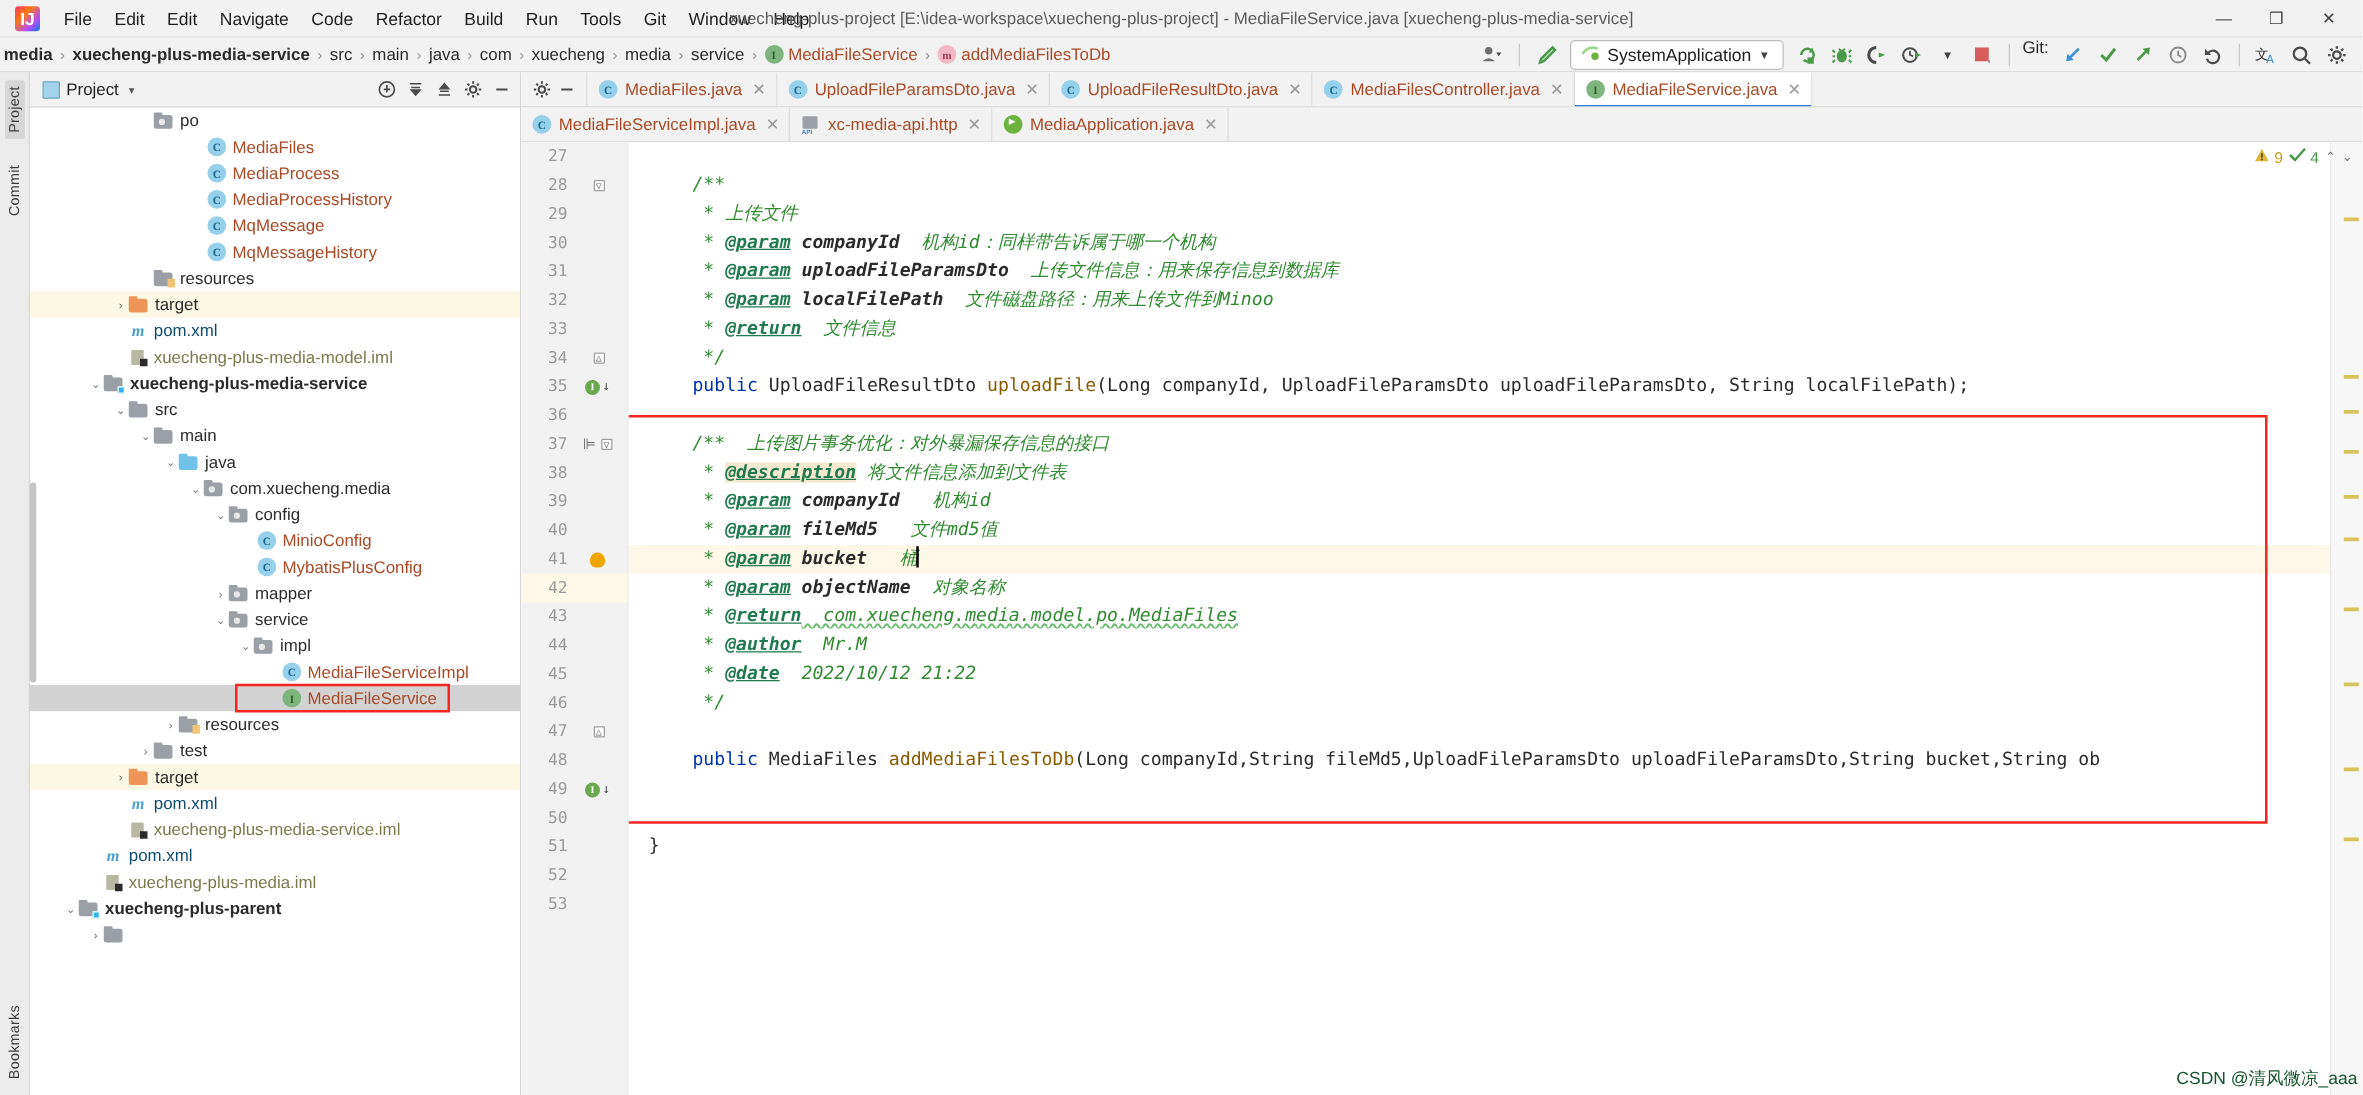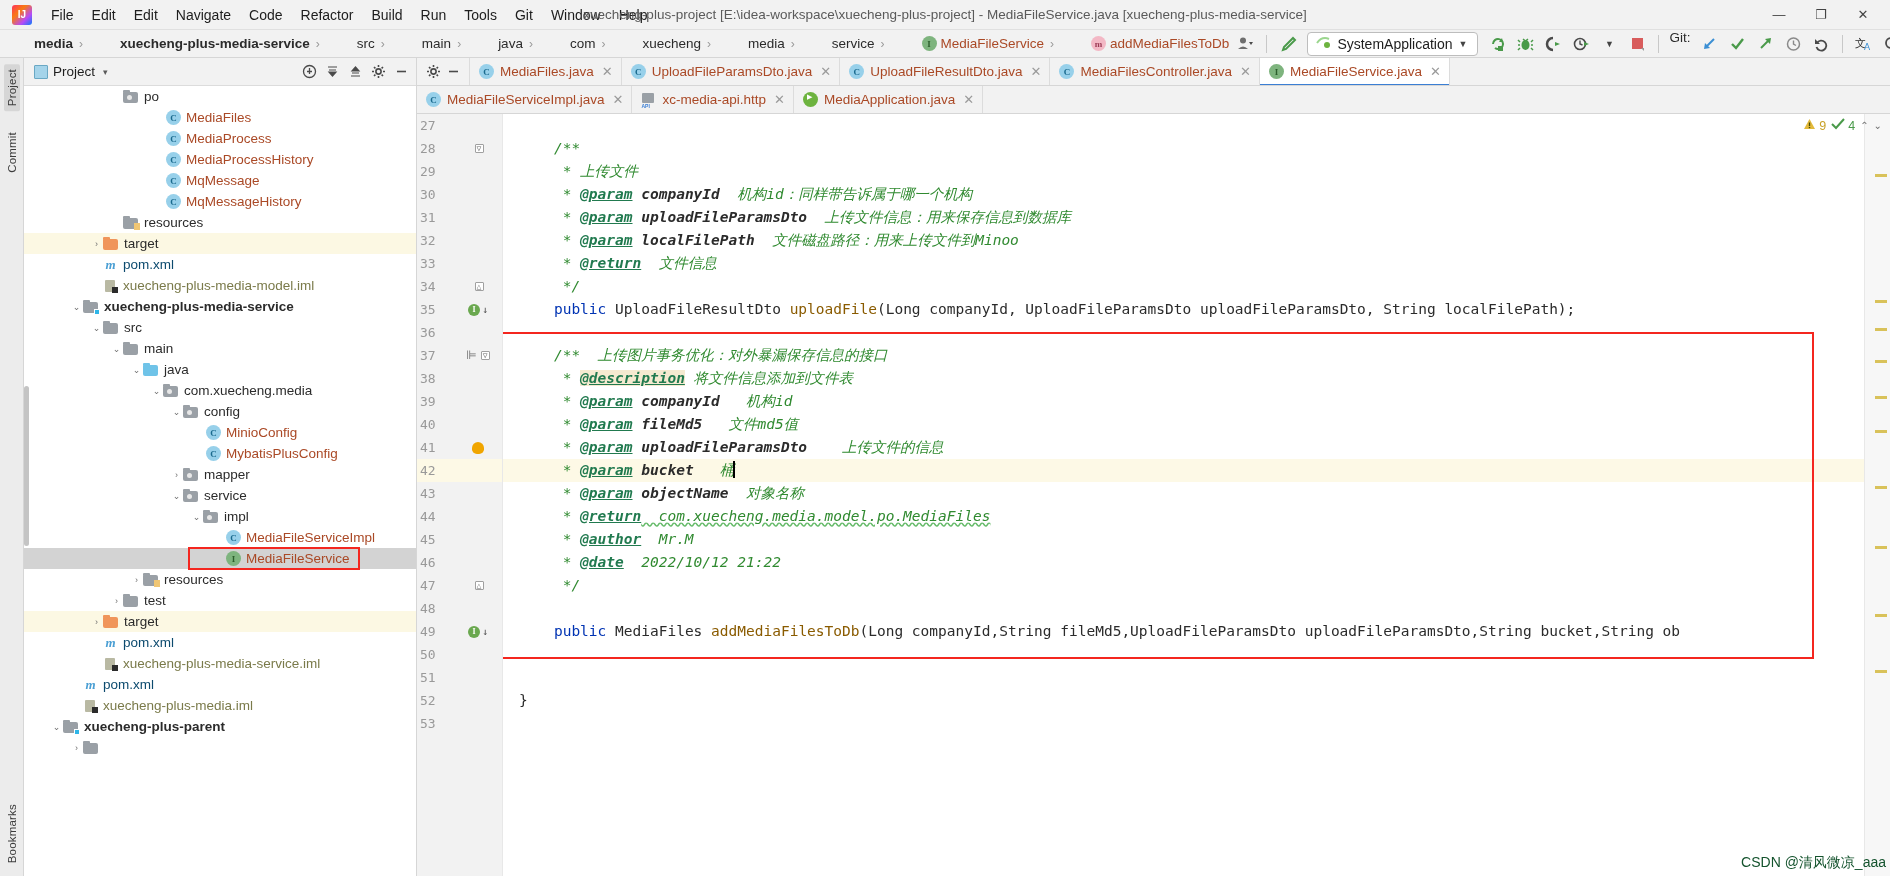--- a/index.html
+++ b/index.html
@@ -20,21 +20,21 @@
     display: flex; align-items: center;
     background: #f2f2f2;
     border-bottom: 1px solid #e0e0e0;
     position: relative;
   }
   .ij-logo {
     width: 20px; height: 20px; margin-left: 12px; margin-right: 10px;
     border-radius: 3px;
     background: linear-gradient(135deg,#fe315d 0%, #f97a12 35%, #b74af7 70%, #087cfa 100%);
     display: flex; align-items: center; justify-content: center;
-    font-size: 10px; font-weight: bold; color: #fff;
+    font-size: 14px; font-weight: bold; color: #fff;
     font-family: "Liberation Sans", sans-serif;
   }
   .menubar { display: flex; align-items: center; gap: 0; }
   .menu-item {
     padding: 4px 9px; font-size: 14px; color: #1d1d1d;
     font-family: "Liberation Sans", sans-serif; cursor: default;
   }
   .window-title {
     position: absolute; left: 0; right: 0; text-align: center;
     font-size: 13.5px; color: #5a5a5a; pointer-events: none;
@@ -53,21 +53,20 @@
     background: #f2f2f2;
     border-bottom: 1px solid #d6d6d6;
     padding-left: 0px;
     white-space: nowrap;
     overflow: hidden;
   }
   .crumb {
     display: flex; align-items: center; gap: 4px;
     font-size: 13.5px; color: #2b2b2b; padding: 2px 3px;
     font-family: "Liberation Sans", sans-serif;
-    margin-left: 31px;
   }
   .crumb.bold { font-weight: bold; }
   .crumb.cls { color: #aa4926; }
   .crumb-sep { color: #9a9a9a; font-size: 12px; padding: 0 3px; }
   .ico-round {
     width: 15px; height: 15px; border-radius: 50%;
     display: inline-flex; align-items: center; justify-content: center;
     font-size: 9px; font-weight: bold; color: #fff; font-style: normal;
     font-family: "Liberation Serif", serif;
   }
@@ -213,21 +212,21 @@
   .code-wrap { flex: 1 1 auto; display: flex; min-height: 0; position: relative; background: #fff; }
   .gutter {
     width: 86px; flex: 0 0 86px; background: #f2f2f2;
     border-right: 1px solid #e8e8e8; position: relative;
     font-family: "DejaVu Sans Mono", monospace; font-size: 13px; color: #999;
   }
   .gline {
     height: 23px; line-height: 23px; display: flex; align-items: center;
     justify-content: flex-end; padding-right: 0px; position: relative;
   }
-  .gnum { width: 34px; }
+  .gnum { width: 34px; text-align: right; }
   .gmark { width: 48px; display:flex; align-items:center; justify-content:center; gap:2px; }
   .gline.cur { background: #fdf9e6; }
   .fold {
     width: 9px; height: 9px; border: 1px solid #a0a0a0; color:#6e6e6e; font-size: 8px;
     display:inline-flex; align-items:center; justify-content:center; background:#fff; border-radius:1px;
   }
   .run-marker {
     width: 12px; height: 12px; border-radius: 50%; background: #6aa84f;
     display:inline-flex; align-items:center; justify-content:center;
     color:#fff; font-size:8px; font-family:"Liberation Serif",serif; font-weight:bold;
@@ -906,21 +905,20 @@
             <div class="cline"><span class="cm">     * </span><span class="ctag">@param</span><span class="cm"> </span><span class="cparam">uploadFileParamsDto</span><span class="cm">  上传文件信息：用来保存信息到数据库</span></div>
             <div class="cline"><span class="cm">     * </span><span class="ctag">@param</span><span class="cm"> </span><span class="cparam">localFilePath</span><span class="cm">  文件磁盘路径：用来上传文件到Minoo</span></div>
             <div class="cline"><span class="cm">     * </span><span class="ctag">@return</span><span class="cm">  文件信息</span></div>
             <div class="cline"><span class="cm">     */</span></div>
             <div class="cline"><span class="cplain">    </span><span class="ckw">public</span><span class="ctype"> UploadFileResultDto </span><span class="cmeth">uploadFile</span><span class="ctype">(Long companyId, UploadFileParamsDto uploadFileParamsDto, String localFilePath);</span></div>
             <div class="cline"></div>
             <div class="cline"><span class="cplain">    </span><span class="cm">/**  上传图片事务优化：对外暴漏保存信息的接口</span></div>
             <div class="cline"><span class="cm">     * </span><span class="ctag-hl">@description</span><span class="cm"> 将文件信息添加到文件表</span></div>
             <div class="cline"><span class="cm">     * </span><span class="ctag">@param</span><span class="cm"> </span><span class="cparam">companyId</span><span class="cm">   机构id</span></div>
             <div class="cline"><span class="cm">     * </span><span class="ctag">@param</span><span class="cm"> </span><span class="cparam">fileMd5</span><span class="cm">   文件md5值</span></div>
-            <div class="cline"><span class="cm">     * </span><span class="ctag">@param</span><span class="cm"> </span><span class="cparam">uploadFileParamsDto</span><span class="cm">    上传文件的信息</span></div>
             <div class="cline cur"><span class="cm">     * </span><span class="ctag">@param</span><span class="cm"> </span><span class="cparam">bucket</span><span class="cm">   桶</span><span class="caret"></span></div>
             <div class="cline"><span class="cm">     * </span><span class="ctag">@param</span><span class="cm"> </span><span class="cparam">objectName</span><span class="cm">  对象名称</span></div>
             <div class="cline"><span class="cm">     * </span><span class="ctag">@return</span><span class="cm csquig">  com.xuecheng.media.model.po.MediaFiles</span></div>
             <div class="cline"><span class="cm">     * </span><span class="ctag">@author</span><span class="cm">  Mr.M</span></div>
             <div class="cline"><span class="cm">     * </span><span class="ctag">@date</span><span class="cm">  2022/10/12 21:22</span></div>
             <div class="cline"><span class="cm">     */</span></div>
             <div class="cline"></div>
             <div class="cline"><span class="cplain">    </span><span class="ckw">public</span><span class="ctype"> MediaFiles </span><span class="cmeth">addMediaFilesToDb</span><span class="ctype">(Long companyId,String fileMd5,UploadFileParamsDto uploadFileParamsDto,String bucket,String ob</span></div>
             <div class="cline"></div>
             <div class="cline"></div>

